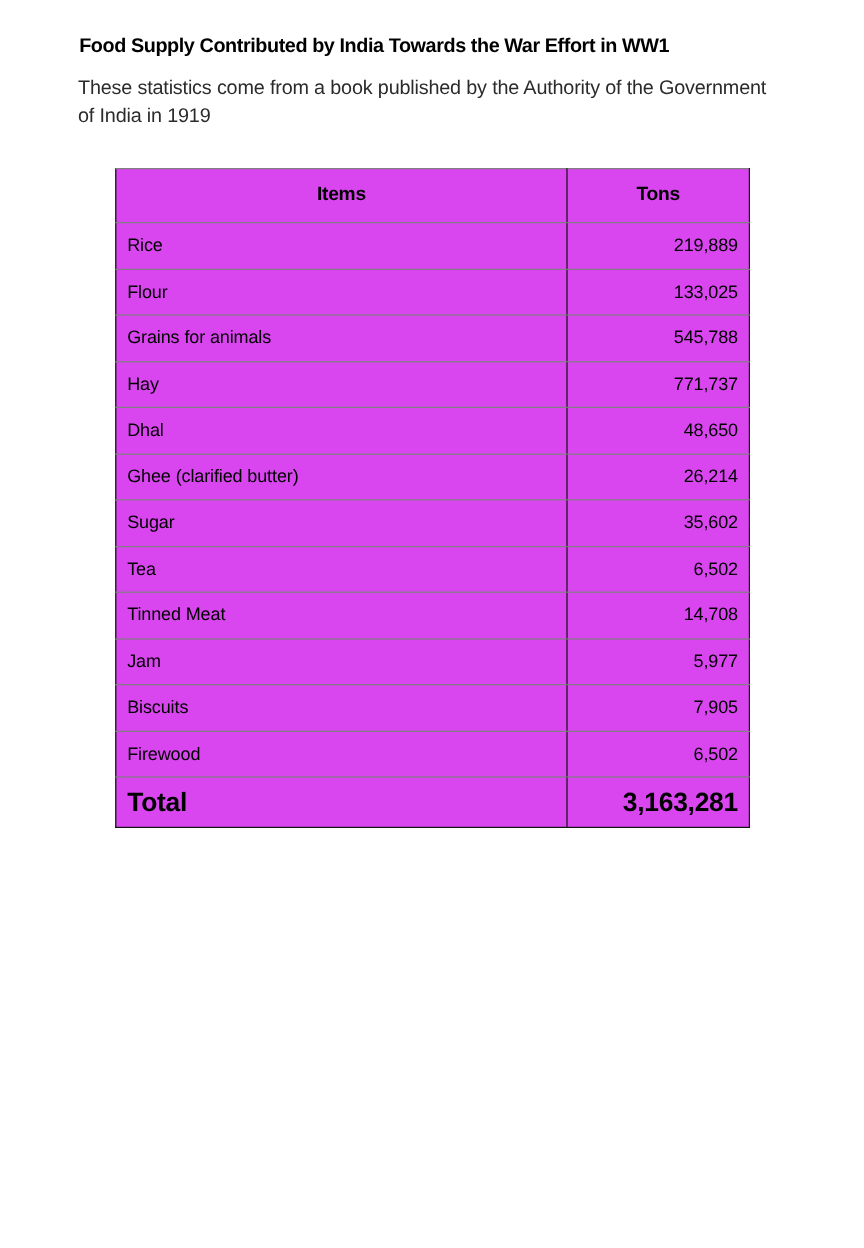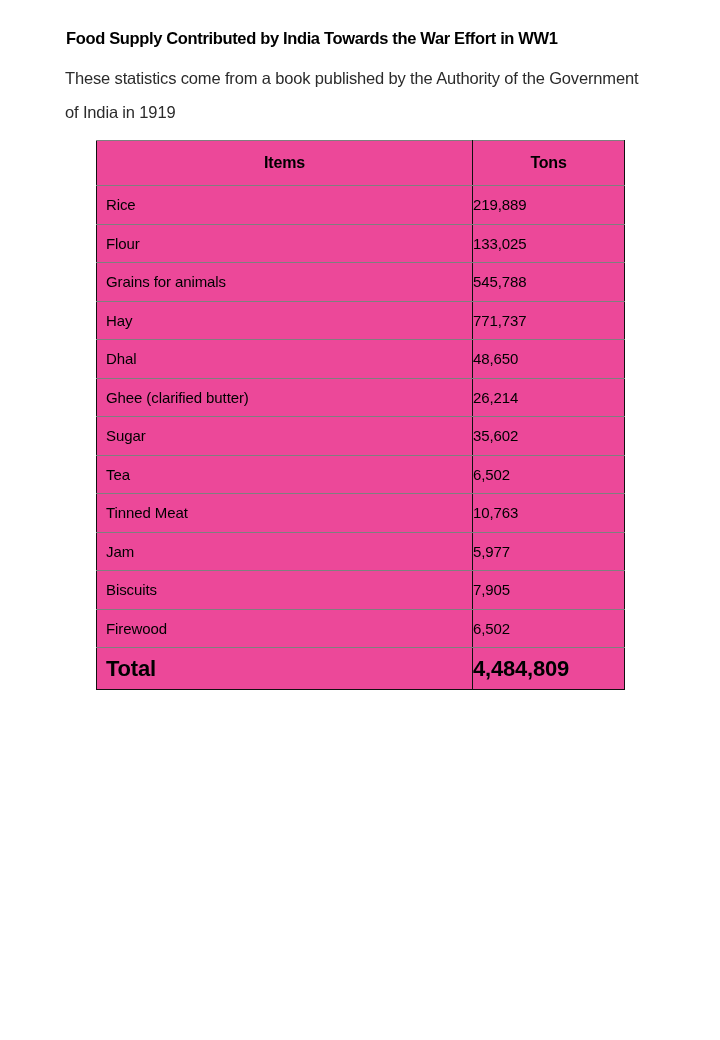--- a/index.html
+++ b/index.html
@@ -38,36 +38,36 @@
   }
 
   .doc-subtitle {
     position: absolute;
     left: 65px;
     top: 61px;
     width: 590px;
     font-size: 16.5px;
     font-weight: normal;
     color: #2b2b2b;
-    line-height: 34px;
+    line-height: 24px;
     letter-spacing: -0.15px;
   }
 
   .table-wrap {
     position: absolute;
     left: 96px;
     top: 140px;
     width: 528px;
   }
 
   table.data-table {
     border-collapse: collapse;
     table-layout: fixed;
     width: 528px;
-    background: #ec4899;
+    background: #d946ef;
   }
 
   table.data-table col.col-items { width: 376px; }
   table.data-table col.col-tons  { width: 152px; }
 
   table.data-table th,
   table.data-table td {
     border-left: 1.4px solid #111111;
     border-right: 1.4px solid #111111;
     border-top: 1.1px solid #7f7f7f;
@@ -95,21 +95,21 @@
     font-size: 15px;
     font-weight: normal;
     letter-spacing: -0.1px;
   }
   tbody tr td.cell-item {
     text-align: left;
     padding-left: 9px;
     margin-left: 35px;
   }
   tbody tr td.cell-value {
-    text-align: left;
+    text-align: right;
     padding-right: 9px;
   }
 
   
   tbody tr.total-row td {
     height: 41px;
     font-size: 22px;
     font-weight: bold;
     border-top: 1.4px solid #111111;
     border-bottom: 1.4px solid #111111;
@@ -167,35 +167,35 @@
           <tr>
             <td class="cell-item">Sugar</td>
             <td class="cell-value">35,602</td>
           </tr>
           <tr>
             <td class="cell-item">Tea</td>
             <td class="cell-value">6,502</td>
           </tr>
           <tr>
             <td class="cell-item">Tinned Meat</td>
-            <td class="cell-value">10,763</td>
+            <td class="cell-value">14,708</td>
           </tr>
           <tr>
             <td class="cell-item">Jam</td>
             <td class="cell-value">5,977</td>
           </tr>
           <tr>
             <td class="cell-item">Biscuits</td>
             <td class="cell-value">7,905</td>
           </tr>
           <tr>
             <td class="cell-item">Firewood</td>
             <td class="cell-value">6,502</td>
           </tr>
           <tr class="total-row">
             <td class="cell-item">Total</td>
-            <td class="cell-value">4,484,809</td>
+            <td class="cell-value">3,163,281</td>
           </tr>
         </tbody>
     </table>
   </div>
 
 </div>
 
 </body></html>

